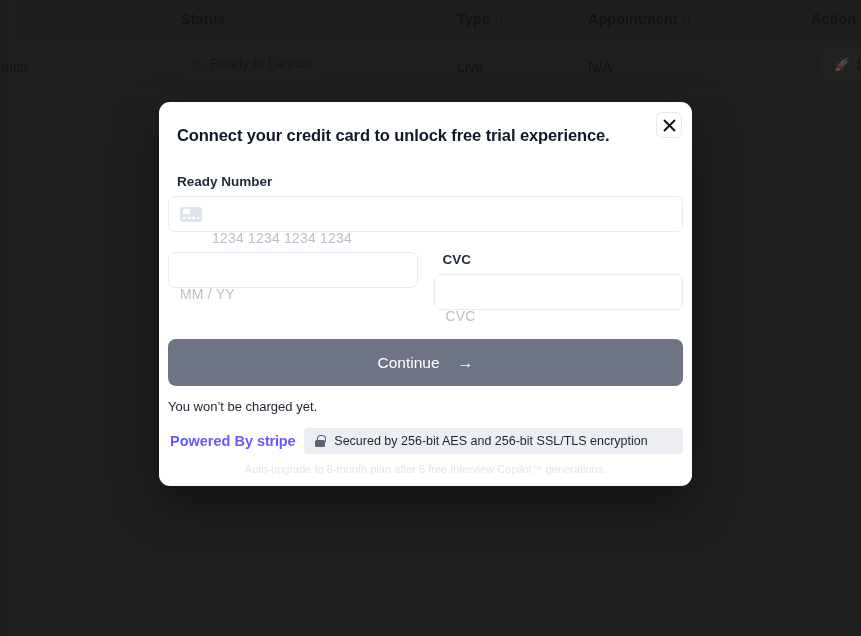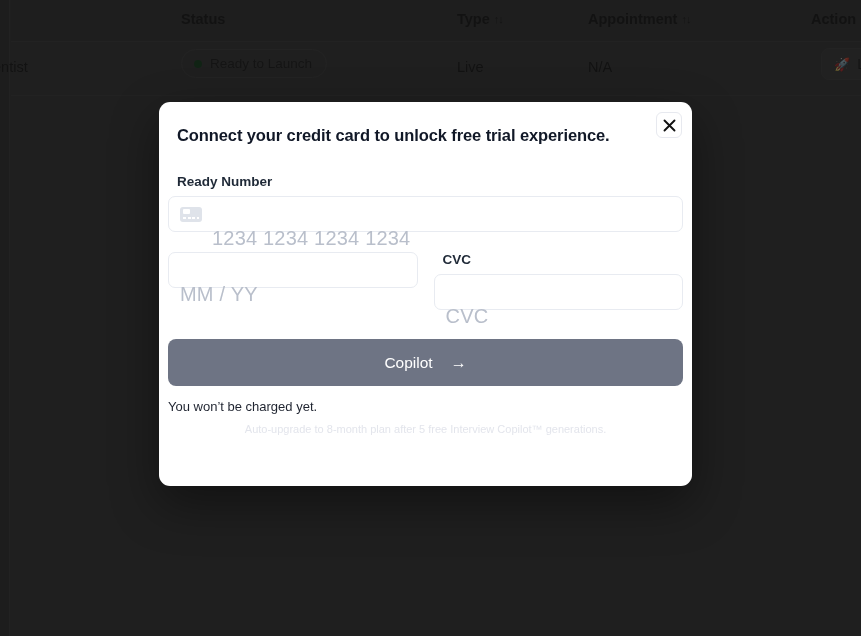--- a/index.html
+++ b/index.html
@@ -179,21 +179,21 @@
     border: 1px solid #e8ebf1;
     border-radius: 7px;
     background: #ffffff;
     display: flex;
     align-items: center;
     padding: 0 11px;
     gap: 10px;
   }
 
   .input-placeholder {
-    font-size: 20px;
+    font-size: 14px;
     color: #b9bfcb;
     letter-spacing: 0.2px;
     margin-top: 48px;
   }
 
   .card-icon {
     width: 22px;
     height: 15px;
     border-radius: 3px;
     background: #dfe3ea;
@@ -381,21 +381,31 @@
     </div>
     <div>
       <div class="field-label">CVC</div>
       <div class="input-box">
         <span class="input-placeholder">CVC</span>
       </div>
     </div>
   </div>
 
   <button class="continue-button">
-    <span>Copilot</span>
+    <span>Continue</span>
     <span class="arrow-icon">→</span>
   </button>
 
   <div class="charge-note">You won’t be charged yet.</div>
 
+  <div class="trust-row">
+    <div class="powered-by">
+      <span>Powered By</span>
+      <span class="stripe-word">stripe</span>
+    </div>
+    <div class="secured-badge">
+      <span class="lock-icon"></span>
+      <span>Secured by 256-bit AES and 256-bit SSL/TLS encryption</span>
+    </div>
+  </div>
 
   <div class="fine-print">Auto-upgrade to 8-month plan after 5 free Interview Copilot™ generations.</div>
 </div>
 
 </body></html>

